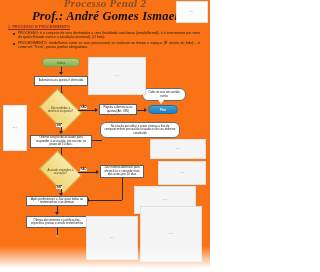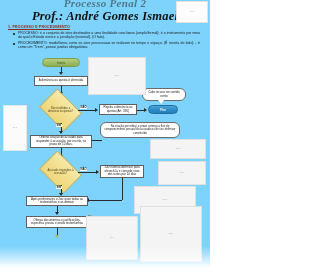--- a/index.html
+++ b/index.html
@@ -1,20 +1,20 @@
 <!DOCTYPE html>
 <html><head>
 <meta charset="utf-8">
 <style>
   html,body{margin:0;padding:0;}
   body{
     width:210px;height:272px;overflow:hidden;background:#ffffff;
     font-family:"Liberation Sans",sans-serif;position:relative;
   }
-  .page{position:absolute;inset:0;background:#7dd3fc;}
+  .page{position:absolute;inset:0;background:#f97316;}
 
   
   .title-main{
     position:absolute;left:0;top:-3px;width:210px;text-align:center;
     font-family:"Liberation Serif",serif;font-style:italic;font-weight:bold;
     font-size:11px;color:#2b2b2b;letter-spacing:.3px;
     opacity:.55;
   }
   .title-sub{
     position:absolute;left:0;top:9px;width:210px;text-align:center;

